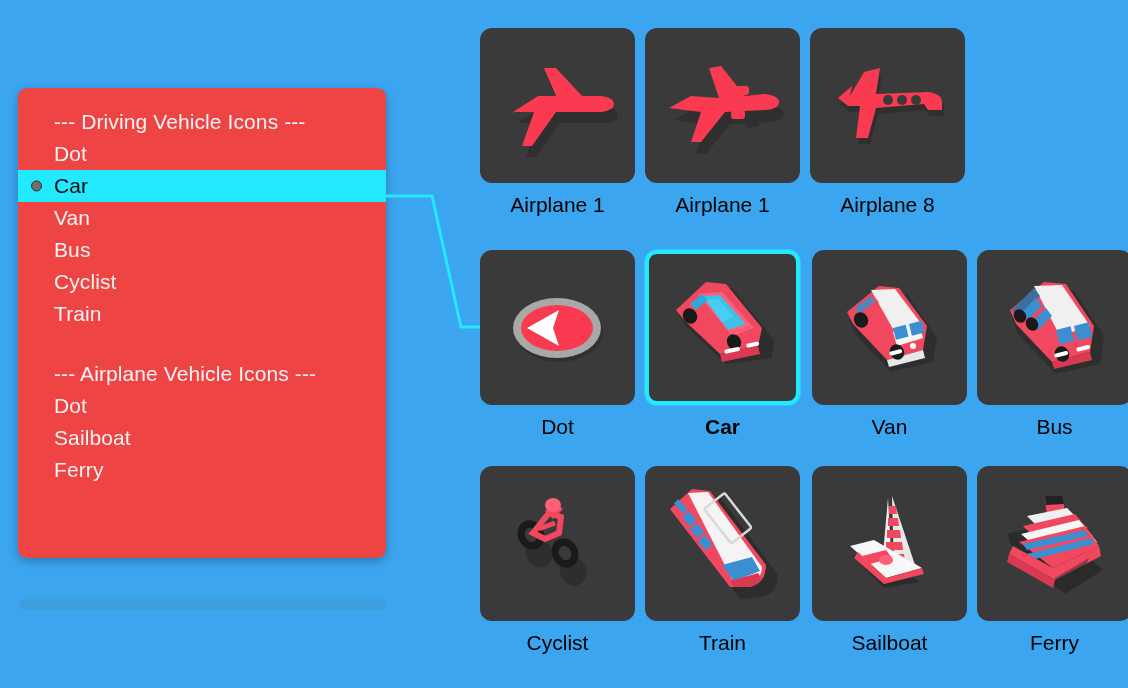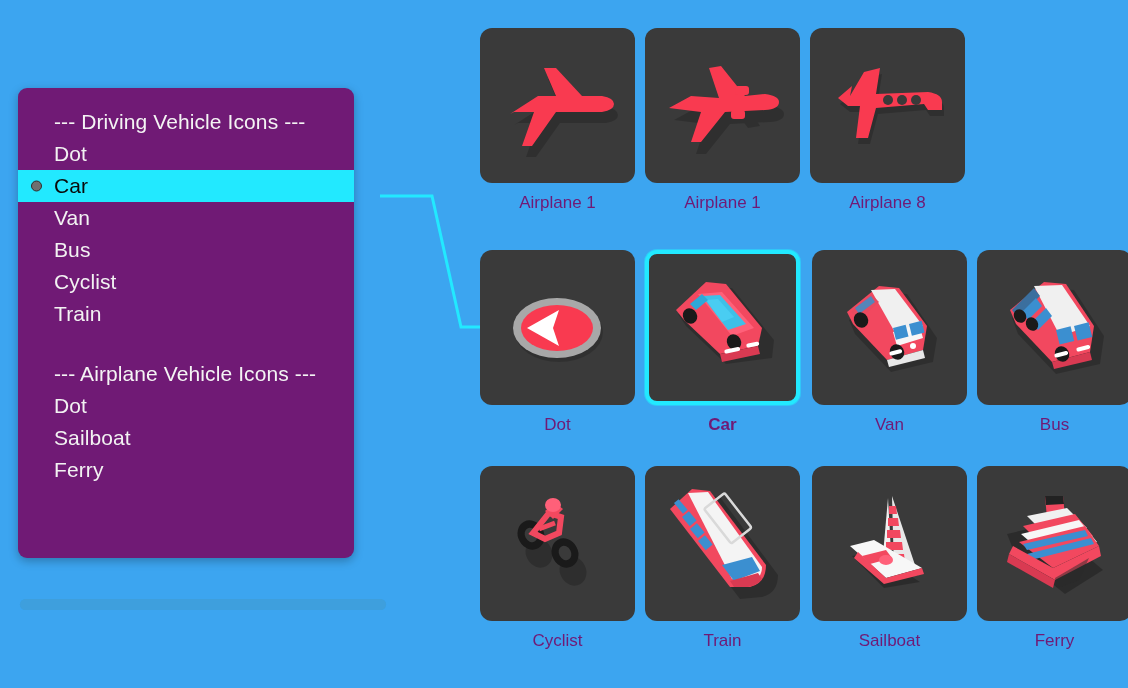--- a/index.html
+++ b/index.html
@@ -13,23 +13,23 @@
     font-family: "Liberation Sans", sans-serif;
     overflow: hidden;
     position: relative;
   }
 
   
   #menu-panel {
     position: absolute;
     left: 18px;
     top: 88px;
-    width: 336px;
+    width: 368px;
     height: 470px;
-    background: #701a75;
+    background: #ef4444;
     border-radius: 9px;
     box-shadow: 0 3px 10px rgba(0,0,0,0.28);
     overflow: hidden;
     box-sizing: border-box;
     padding-top: 18px;
   }
   .menu-row {
     height: 32px;
     line-height: 32px;
     color: #f2f2f2;
@@ -124,22 +124,22 @@
     justify-content: center;
     position: relative;
     overflow: hidden;
   }
   .tile.selected {
     border: 4px solid #22e9ff;
     box-shadow: 0 0 0 1px rgba(34,233,255,0.5);
   }
   .tile-label {
     margin-top: 10px;
-    font-size: 17px;
-    color: #701a75;
+    font-size: 21px;
+    color: #000000;
     text-align: center;
     white-space: nowrap;
   }
   .tile-label.bold { font-weight: bold; }
 
   .cell-gap-sm { width: 10px; }
   .cell-gap-md { width: 12px; }
 
   svg { display: block; }
 </style>

